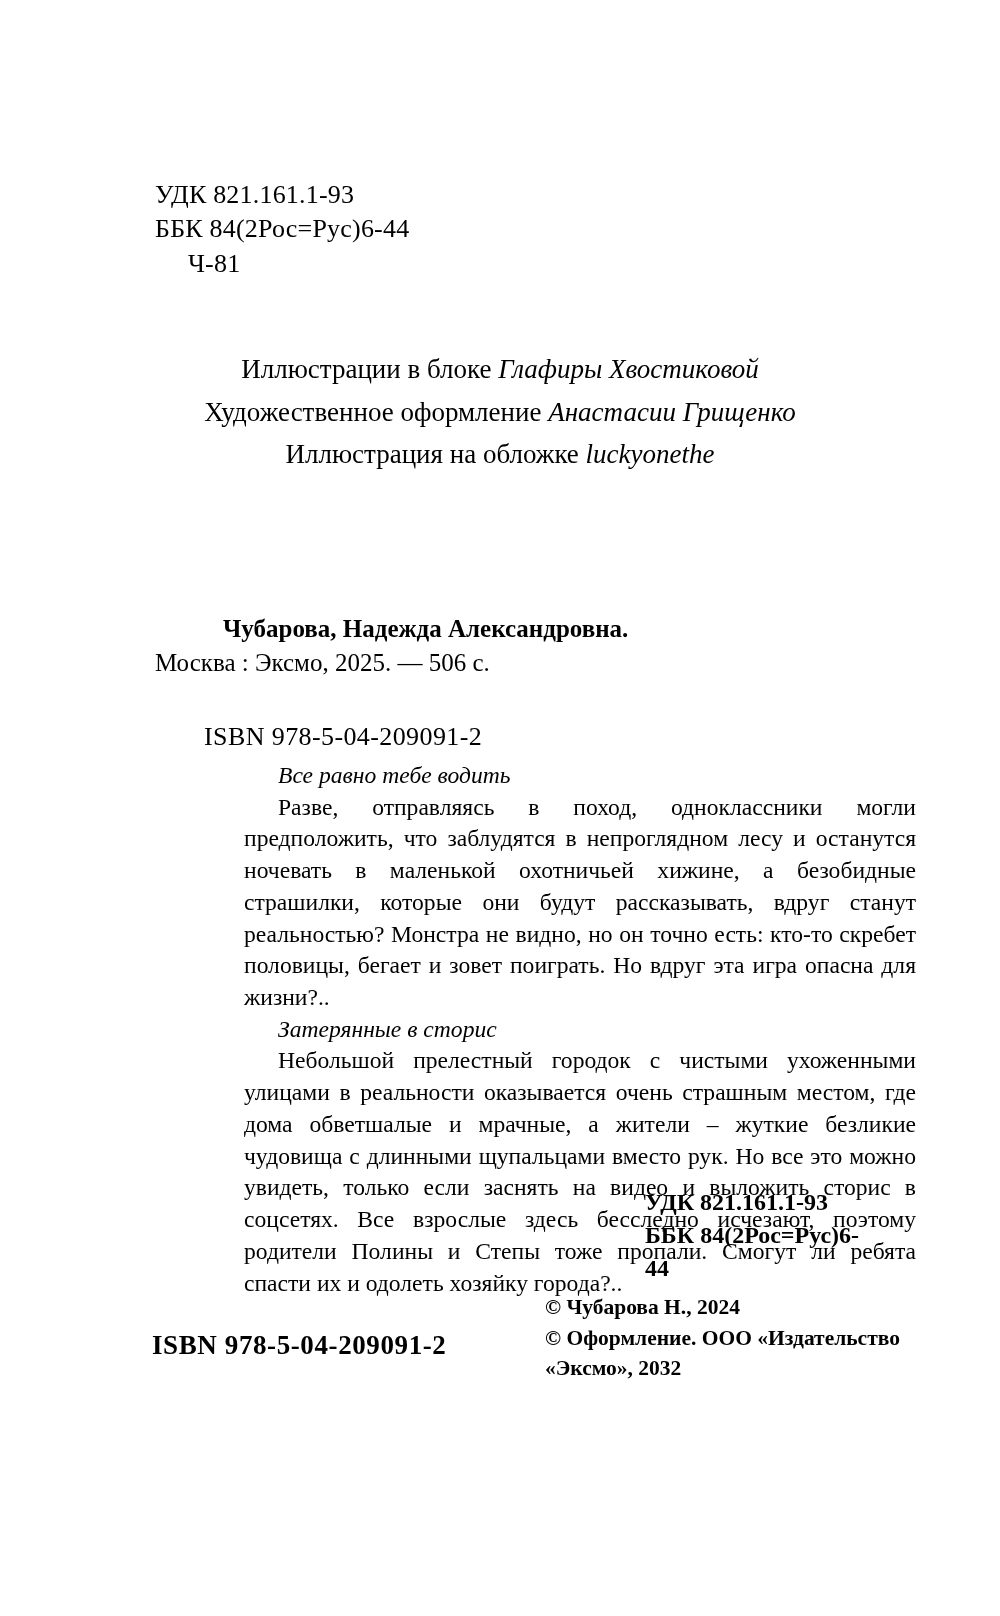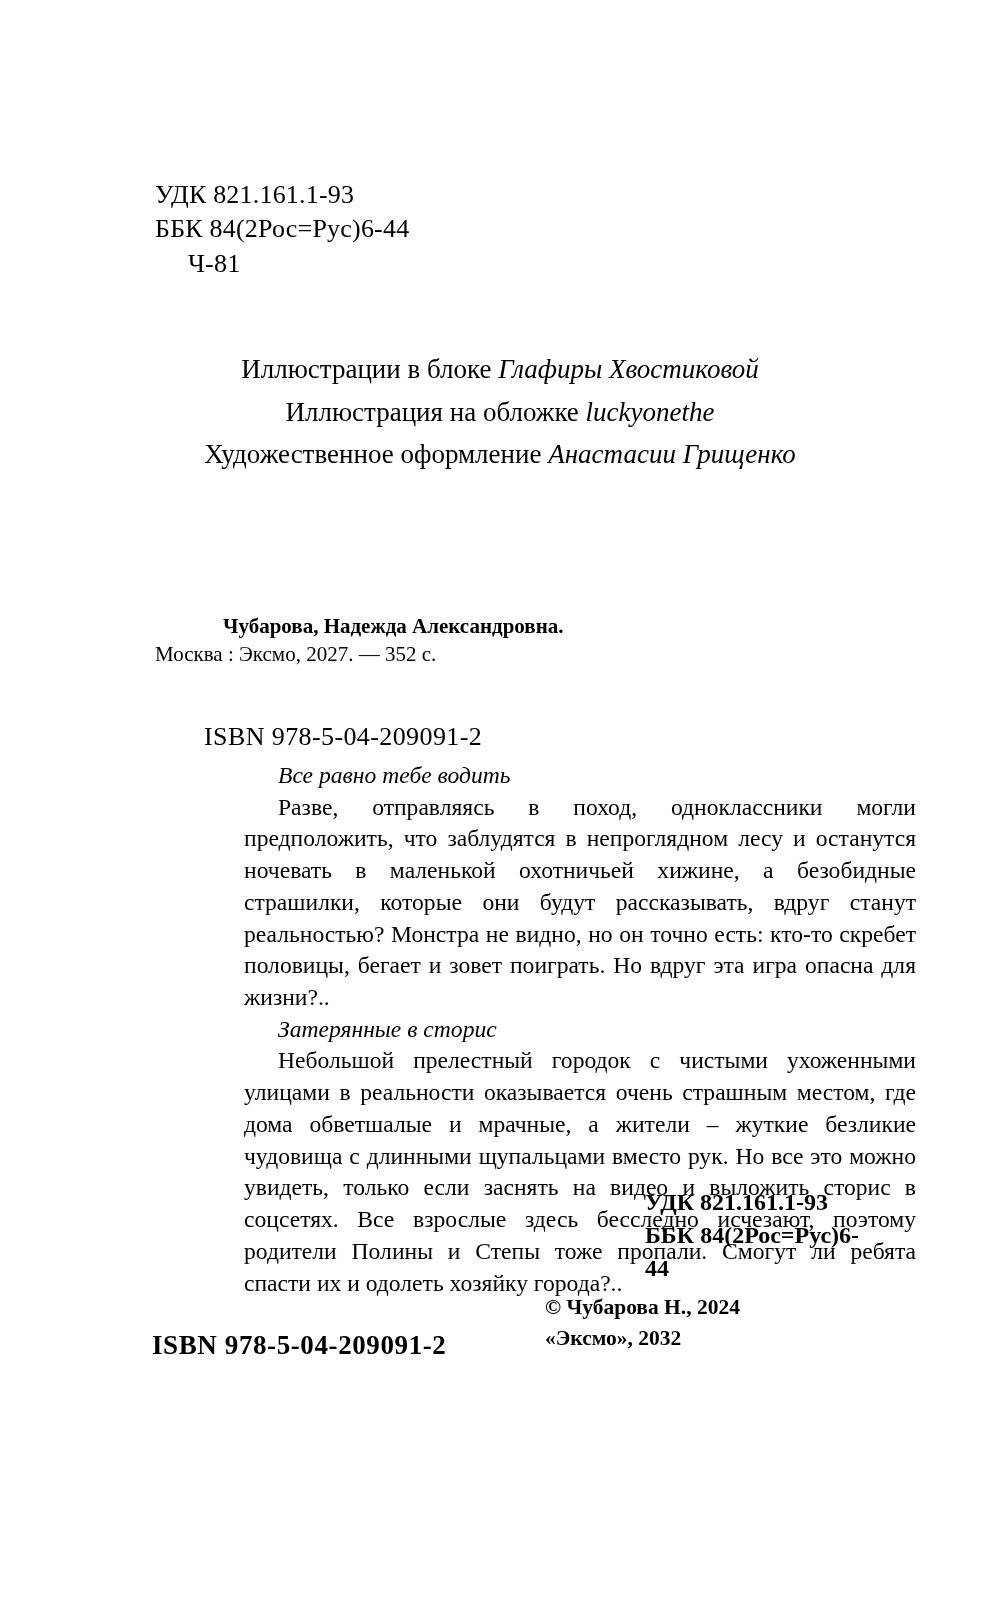--- a/index.html
+++ b/index.html
@@ -45,21 +45,21 @@
     line-height: 1.58;
   }
   .credits .it { font-style: italic; margin-top: 24px; }
 
   
   .biblio {
     position: absolute;
     left: 155px;
     top: 612px;
     width: 740px;
-    font-size: 21px;
+    font-size: 25px;
     line-height: 1.34;
   }
   .biblio .author {
     font-weight: bold;
     padding-left: 68px;
   }
   .biblio .title-line {
     display: block;
   }
   .biblio .shelf {
@@ -136,46 +136,47 @@
     <div>УДК 821.161.1-93</div>
     <div class="line2">ББК 84(2Рос=Рус)6-44</div>
     <div class="line3">Ч-81</div>
   </div>
 
   <div class="credits">
     <div>
       <span>Иллюстрации в блоке </span><span class="it">Глафиры Хвостиковой</span>
     </div>
     <div>
-      <span>Иллюстрация на обложке </span><span class="it">luckyonethe</span>
+      <span>Художественное оформление </span><span class="it">Анастасии Грищенко</span>
     </div>
     <div>
-      <span>Художественное оформление </span><span class="it">Анастасии Грищенко</span>
+      <span>Иллюстрация на обложке </span><span class="it">luckyonethe</span>
     </div>
   </div>
 
   <div class="biblio">
     <div class="author">Чубарова, Надежда Александровна.</div>
-    <div class="title-line">Москва : Эксмо, 2027. — 352 с.</div>
+    <div class="title-line">Москва : Эксмо, 2025. — 506 с.</div>
   </div>
 
   <div class="isbn-main">ISBN 978-5-04-209091-2</div>
 
   <div class="annot">
     <p class="sub">Все равно тебе водить</p>
     <p>Разве, отправляясь в поход, одноклассники могли предположить, что заблудятся в непроглядном лесу и останутся ночевать в маленькой охотничьей хижине, а безобидные страшилки, которые они будут рассказывать, вдруг станут реальностью? Монстра не видно, но он точно есть: кто-то скребет половицы, бегает и зовет поиграть. Но вдруг эта игра опасна для жизни?..</p>
     <p class="sub">Затерянные в сторис</p>
     <p>Небольшой прелестный городок с чистыми ухоженными улицами в реальности оказывается очень страшным местом, где дома обветшалые и мрачные, а жители – жуткие безликие чудовища с длинными щупальцами вместо рук. Но все это можно увидеть, только если заснять на видео и выложить сторис в соцсетях. Все взрослые здесь бесследно исчезают, поэтому родители Полины и Степы тоже пропали. Смогут ли ребята спасти их и одолеть хозяйку города?..</p>
   </div>
 
   <div class="codes-bottom">
     <div>УДК 821.161.1-93</div>
     <div>ББК 84(2Рос=Рус)6-44</div>
   </div>
 
   <div class="copyright">
     <div>© Чубарова Н., 2024</div>
+    <div>© Оформление. ООО «Издательство</div>
     <div>«Эксмо», 2032</div>
   </div>
 
   <div class="isbn-bottom">ISBN 978-5-04-209091-2</div>
 
 </div>
 
 </body></html>

